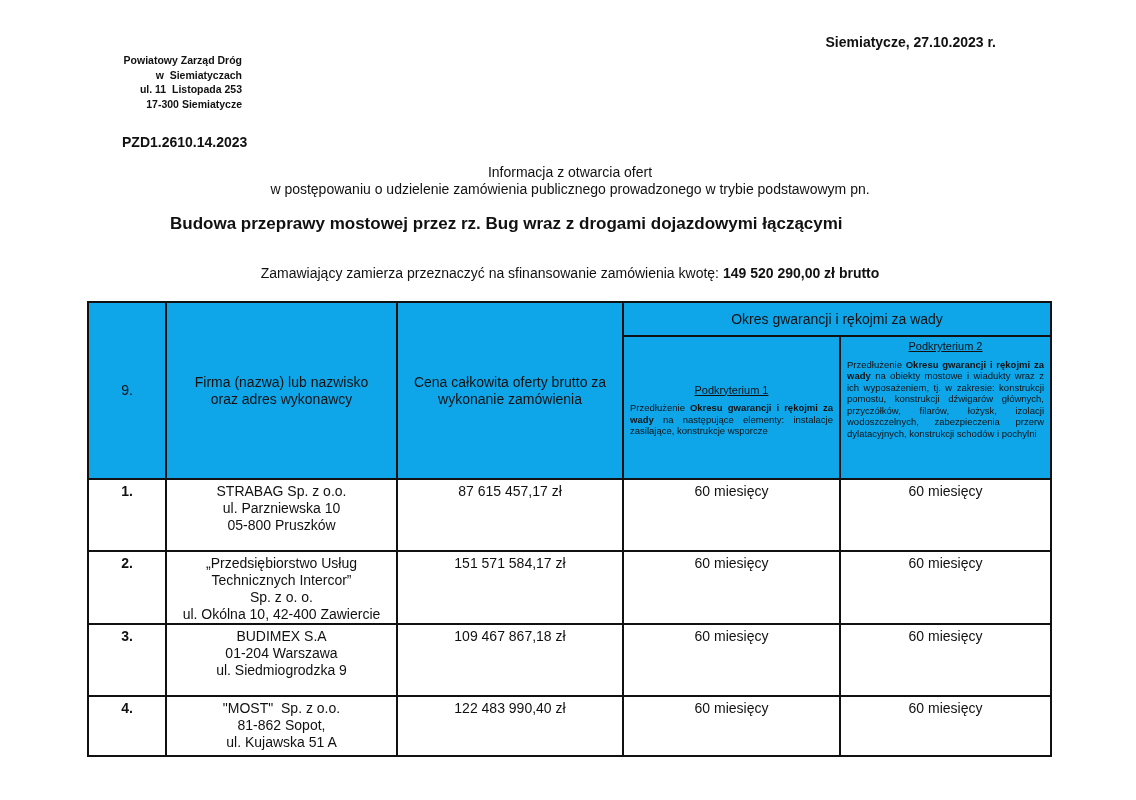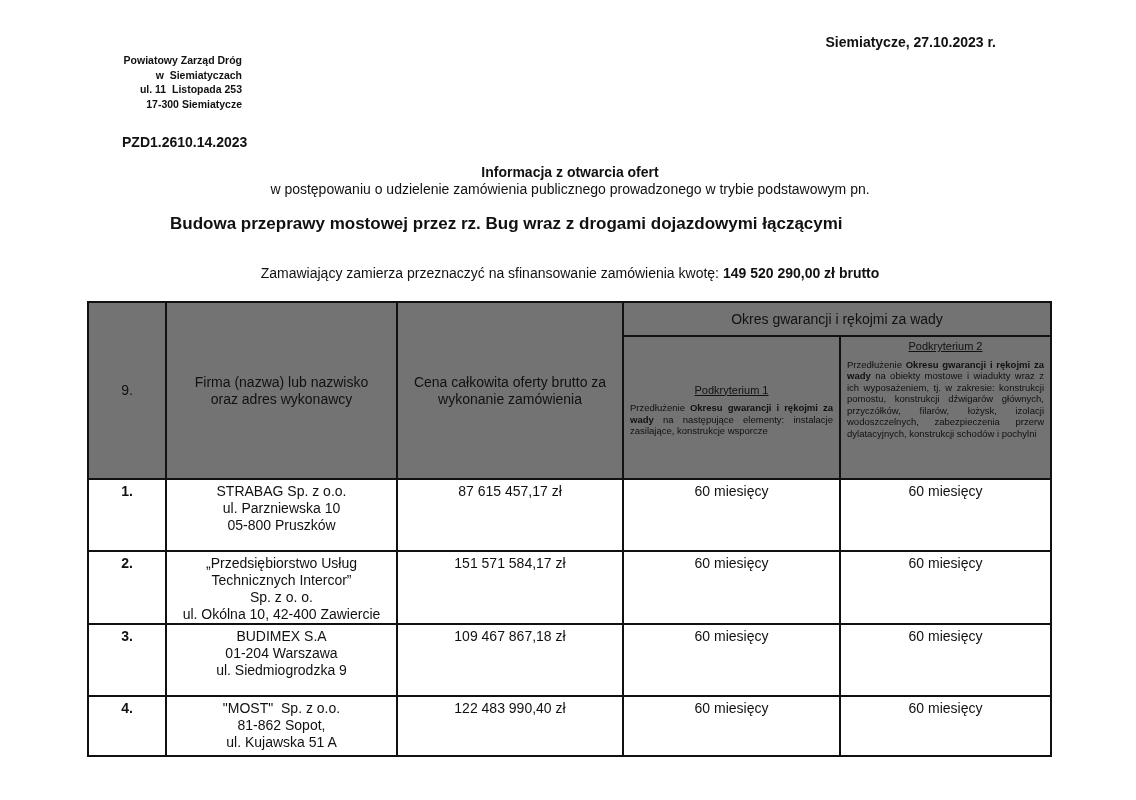--- a/index.html
+++ b/index.html
@@ -4,28 +4,28 @@
 <style>
   html, body { margin: 0; padding: 0; background: #ffffff; }
   body { width: 1136px; height: 800px; position: relative; overflow: hidden;
          font-family: "Liberation Sans", sans-serif; color: #111; }
   .abs { position: absolute; }
   .org { left: 92px; top: 53px; width: 150px; text-align: right; font-size: 10.5px; font-weight: bold; line-height: 14.5px; }
   .org div { white-space: pre; }
   .date { left: 791px; top: 34px; width: 205px; text-align: right; font-size: 14px; font-weight: bold; }
   .ref { left: 96px; top: 134px; font-size: 14px; font-weight: bold; padding-left: 26px; }
   .title-block { left: 170px; top: 164px; width: 800px; text-align: center; font-size: 14px; line-height: 17px; }
-  .title-block .t1 { font-weight: bold; }
+  .title-block .t1 { font-weight: normal; }
   .subject { left: 170px; top: 215px; width: 800px; text-align: left; font-size: 17px; font-weight: bold; line-height: 17px; }
   .budget { left: 170px; top: 265px; width: 800px; text-align: center; font-size: 14px; }
   .budget b { font-weight: bold; }
 
   table.offers { position: absolute; left: 87px; top: 301px; border-collapse: collapse; table-layout: fixed; }
   table.offers td { border: 2px solid #111; padding: 0; vertical-align: top; font-size: 14px; text-align: center; }
-  .hdr { background: #737373; }
+  .hdr { background: #0ea5e9; }
   .hdr-main { vertical-align: middle !important; line-height: 17px; }
   .hdr-top { height: 32px; vertical-align: middle !important; }
   .sub { padding: 4px 6px 4px 6px !important; font-size: 9.5px !important; line-height: 11.5px; margin-left: 9px; }
   .sub .stitle { text-decoration: underline; font-size: 11px; text-align: center; display: block; margin-bottom: 6px; }
   .sub .sdesc { text-align: justify; display: block; }
   .sub1 { vertical-align: middle !important; }
   .sub1 .stitle { margin-top: 6px; }
   .num { font-weight: bold; padding-top: 3px !important; }
   .cell { padding-top: 3px !important; line-height: 17px; }
   .cell div { white-space: nowrap; }

